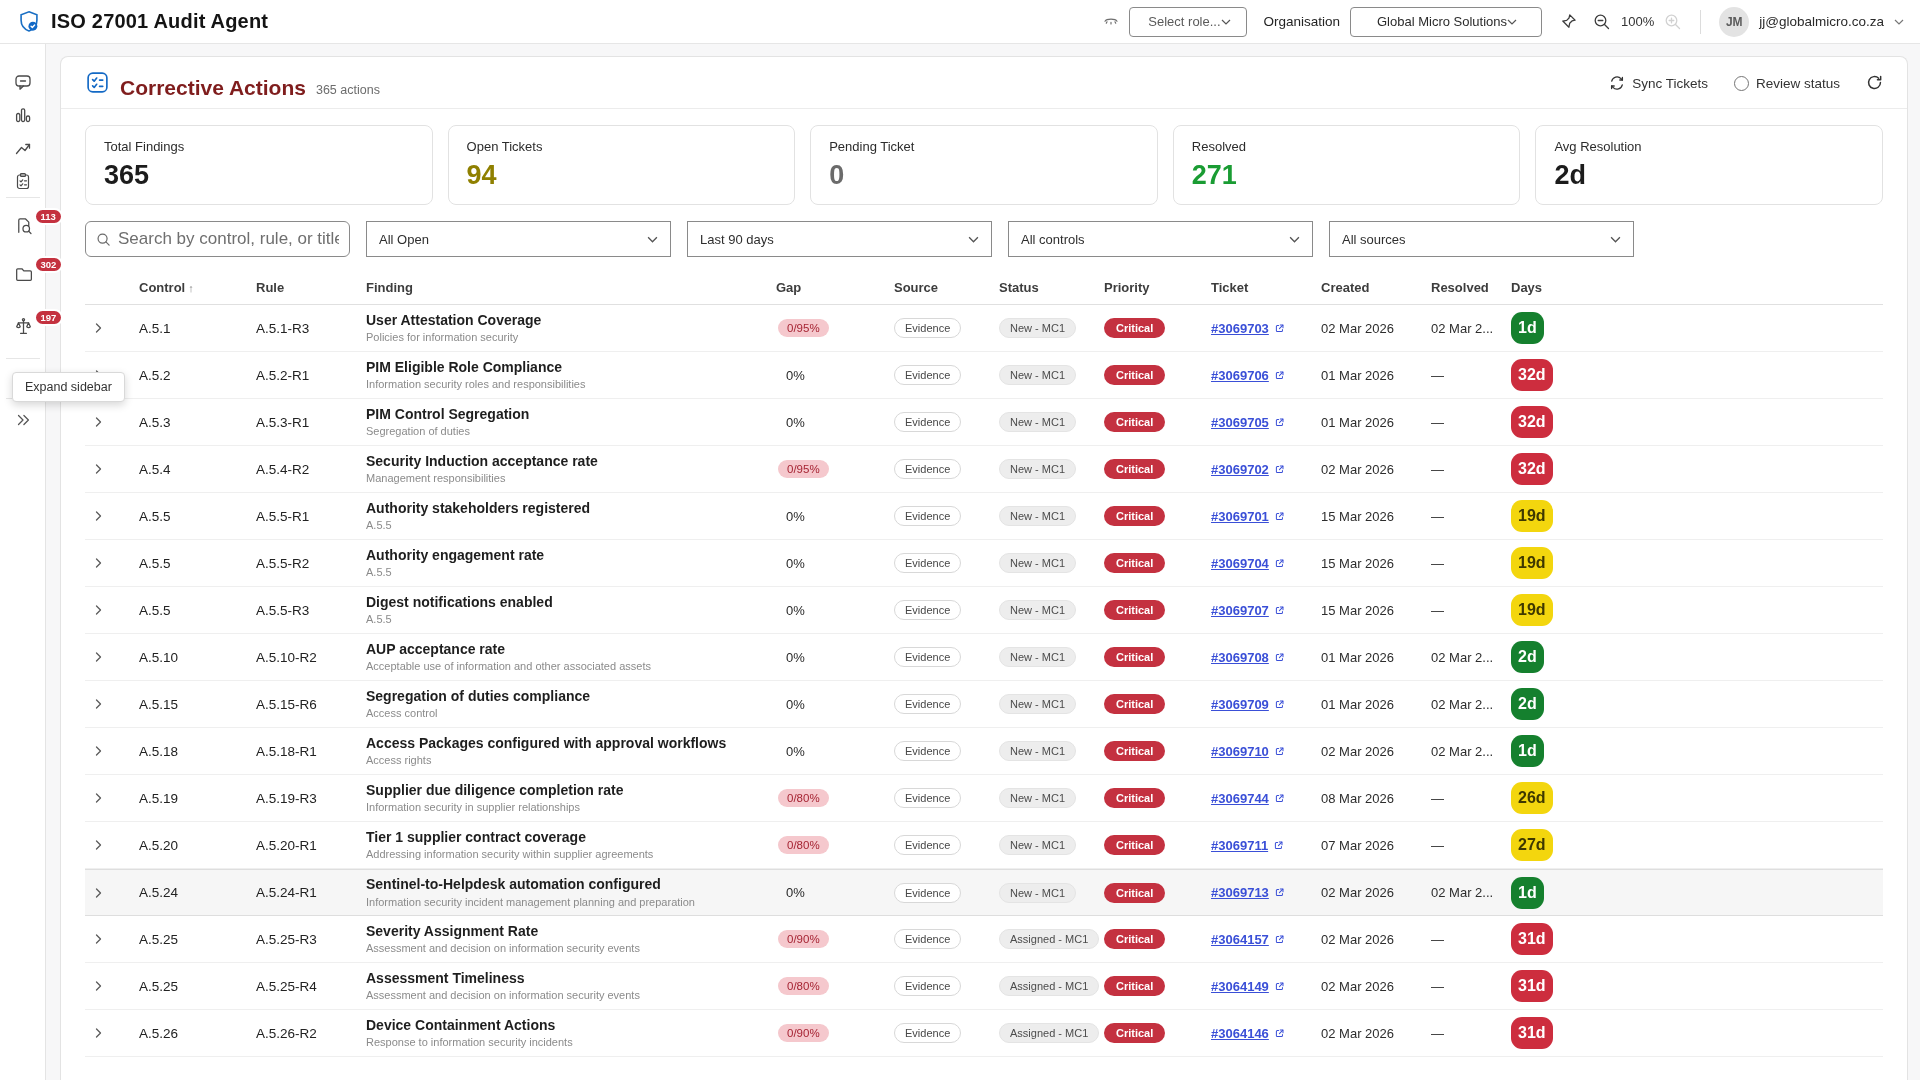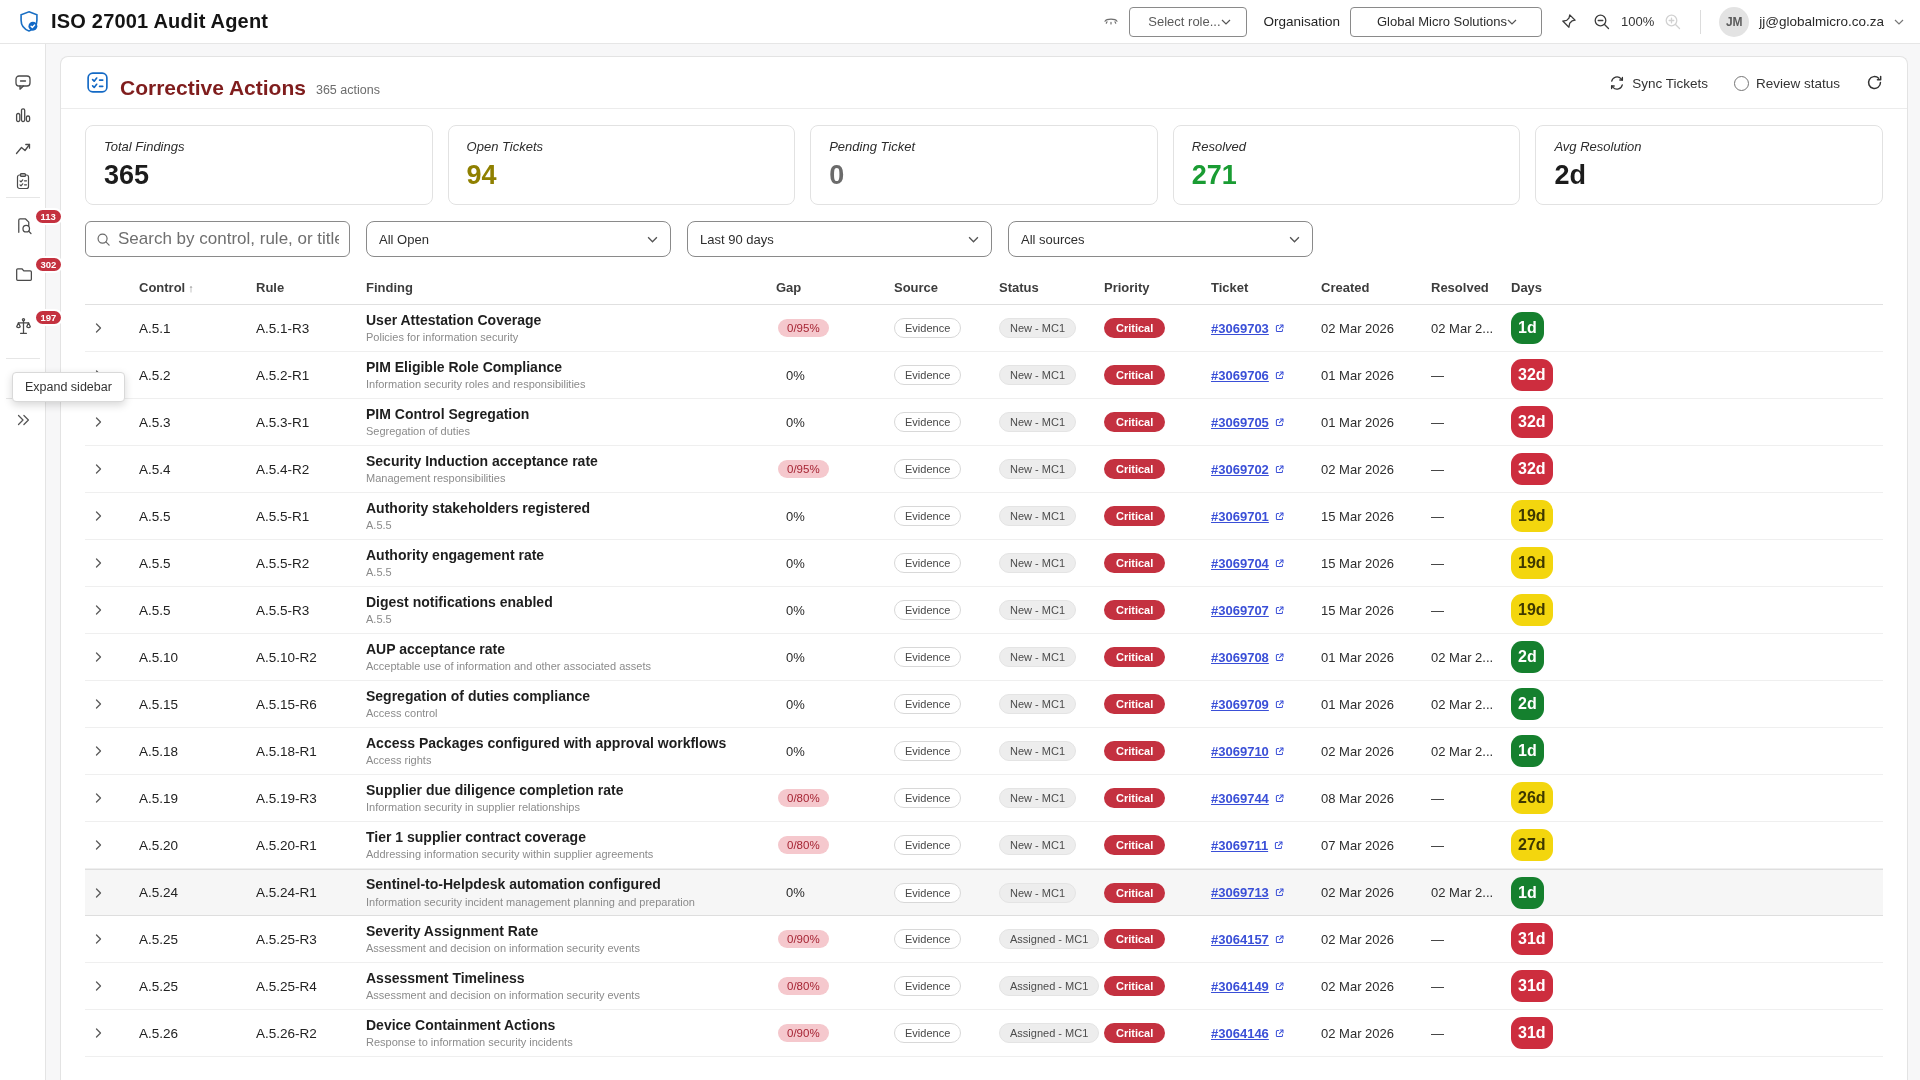--- a/index.html
+++ b/index.html
@@ -48,31 +48,31 @@
   .card-header { height:52px; display:flex; align-items:center; padding:0 24px; border-bottom:1px solid #ececec; }
   .page-title { font-size:21px; font-weight:bold; color:#7f1d1d; margin-left:10px;margin-top:11px; }
   .page-count { font-size:12.5px; color:#6c6c6c; margin-left:10px; margin-top:14px; }
   .card-header-right { margin-left:auto; display:flex; align-items:flex-end; gap:26px; }
   .hdr-action { display:flex; align-items:center; gap:7px; font-size:13.5px; color:#333; cursor:pointer; background:none; border:none; }
   .radio-circle { width:15px; height:15px; border:1.5px solid #757575; border-radius:50%; background:#fff; }
 
   
   .stats-row { display:flex; gap:15px; padding:16px 24px 0 24px; }
   .stat-card { flex:1; border:1px solid #e2e2e2; border-radius:8px; padding:13px 18px 15px 18px; background:#fff; }
-  .stat-label { font-size:13px; color:#2c2c2c;font-style:italic; }
+  .stat-label { font-size:13px; color:#2c2c2c; }
   .stat-value { font-size:27px; font-weight:bold; margin-top:8px; line-height:1; }
 
   
   .filter-bar { display:flex; gap:16px; padding:16px 24px 0 24px; }
   .search-box { width:265px; height:36px; border:1px solid #8a8a8a; border-radius:6px; display:flex;
     align-items:center; padding:0 10px; gap:7px; background:#fff; }
   .search-box input { border:none; outline:none; flex:1; font-size:17px; color:#333; min-width:0;
     font-family:"Liberation Sans","DejaVu Sans",sans-serif; }
   .search-box input::placeholder { color:#6f6f6f; }
-  .dd { flex:1; max-width:305px; height:36px; border:1px solid #8a8a8a; border-radius:8px; background:#fff;
+  .dd { flex:1; max-width:305px; height:36px; border:1px solid #8a8a8a; border-radius:0; background:#fff;
     display:flex; align-items:center; justify-content:space-between; padding:0 12px; font-size:13px; color:#2e2e2e; cursor:pointer; }
 
   
   .table-wrap { padding:14px 24px 0 24px; }
   .grid-row { display:grid; grid-template-columns:54px 117px 110px 410px 118px 105px 105px 107px 110px 110px 80px 90px; align-items:center; }
   .thead-row { height:34px; border-bottom:1px solid #e0e0e0; }
   .hcell { font-size:13px; font-weight:bold; color:#3d3d3d; }
   .sort-arrow { display:none; color:#8a8a8a; font-weight:normal; font-size:11px; margin-left:3px; }
   .tbody .trow { height:47px; border-bottom:1px solid #efefef; cursor:pointer; }
   .trow.highlighted { background:#f6f6f6; border-top:1px solid #dedede; border-bottom:1px solid #dedede; }
@@ -323,20 +323,26 @@
           </svg>
   </div>
 
   <div class="dd">
     <span>Last 90 days</span>
     <svg width="11" height="7" viewBox="0 0 10 6" fill="none" stroke="#555" stroke-width="1.2">
             <path d="M1 1 l4 4 4-4"></path>
           </svg>
   </div>
 
+  <div class="dd">
+    <span>All controls</span>
+    <svg width="11" height="7" viewBox="0 0 10 6" fill="none" stroke="#555" stroke-width="1.2">
+            <path d="M1 1 l4 4 4-4"></path>
+          </svg>
+  </div>
 
   <div class="dd">
     <span>All sources</span>
     <svg width="11" height="7" viewBox="0 0 10 6" fill="none" stroke="#555" stroke-width="1.2">
             <path d="M1 1 l4 4 4-4"></path>
           </svg>
   </div>
 </div>
 
     <div class="table-wrap">

